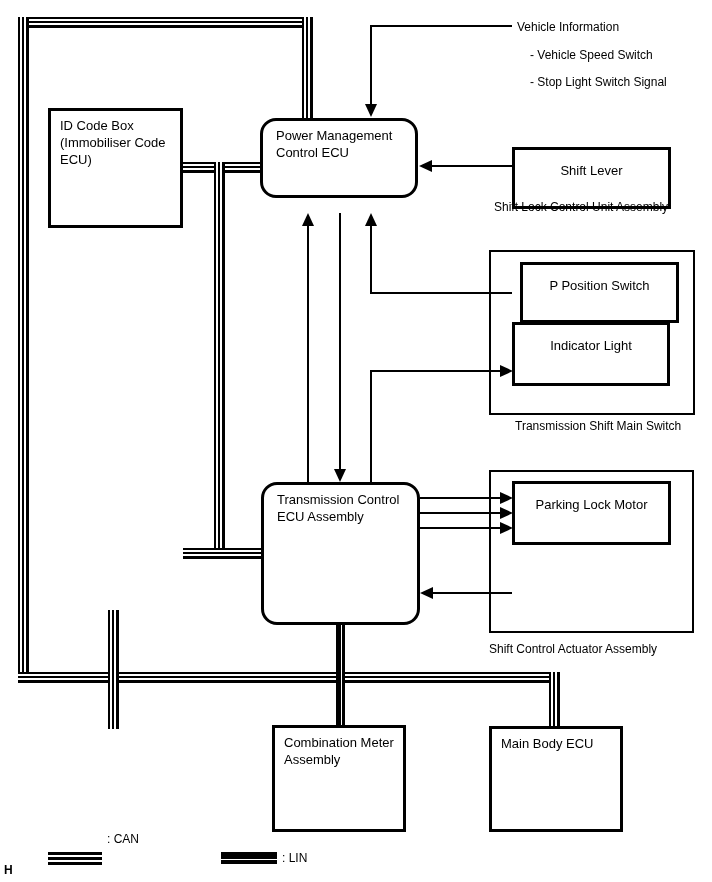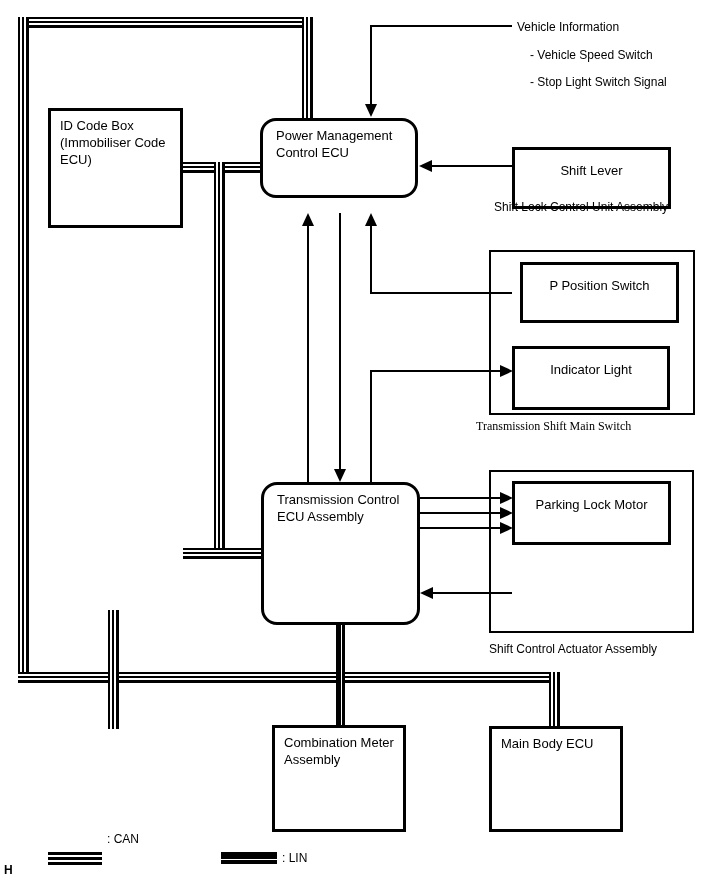--- a/index.html
+++ b/index.html
@@ -64,24 +64,24 @@
 
   <div class="node center" style="left:512px;top:135px;width:159px;height:62px;margin-top:12px;">
     <span>Shift Lever</span>
   </div>
   <div class="lbl" style="left:494px;top:200px;">Shift Lock Control Unit Assembly</div>
 
   <div class="group" style="left:489px;top:250px;width:206px;height:165px;"></div>
   <div class="node center" style="left:520px;top:262px;width:159px;height:61px;">
     <span>P Position Switch</span>
   </div>
-  <div class="node center" style="left:512px;top:346px;width:158px;height:64px;">
+  <div class="node center" style="left:512px;top:322px;width:158px;height:64px;">
     <span>Indicator Light</span>
   </div>
-  <div class="lbl" style="left:476px;top:419px;font-family:Liberation Serif, serif;">Transmission Shift Main Switch</div>
+  <div class="lbl" style="left:515px;top:419px;">Transmission Shift Main Switch</div>
 
   <div class="node round" style="left:261px;top:482px;width:159px;height:143px;padding-left:13px;">
     <span>Transmission Control ECU Assembly</span>
   </div>
 
   <div class="group" style="left:489px;top:470px;width:205px;height:163px;"></div>
   <div class="node center" style="left:512px;top:481px;width:159px;height:64px;">
     <span>Parking Lock Motor</span>
   </div>
   <div class="lbl" style="left:489px;top:642px;">Shift Control Actuator Assembly</div>

